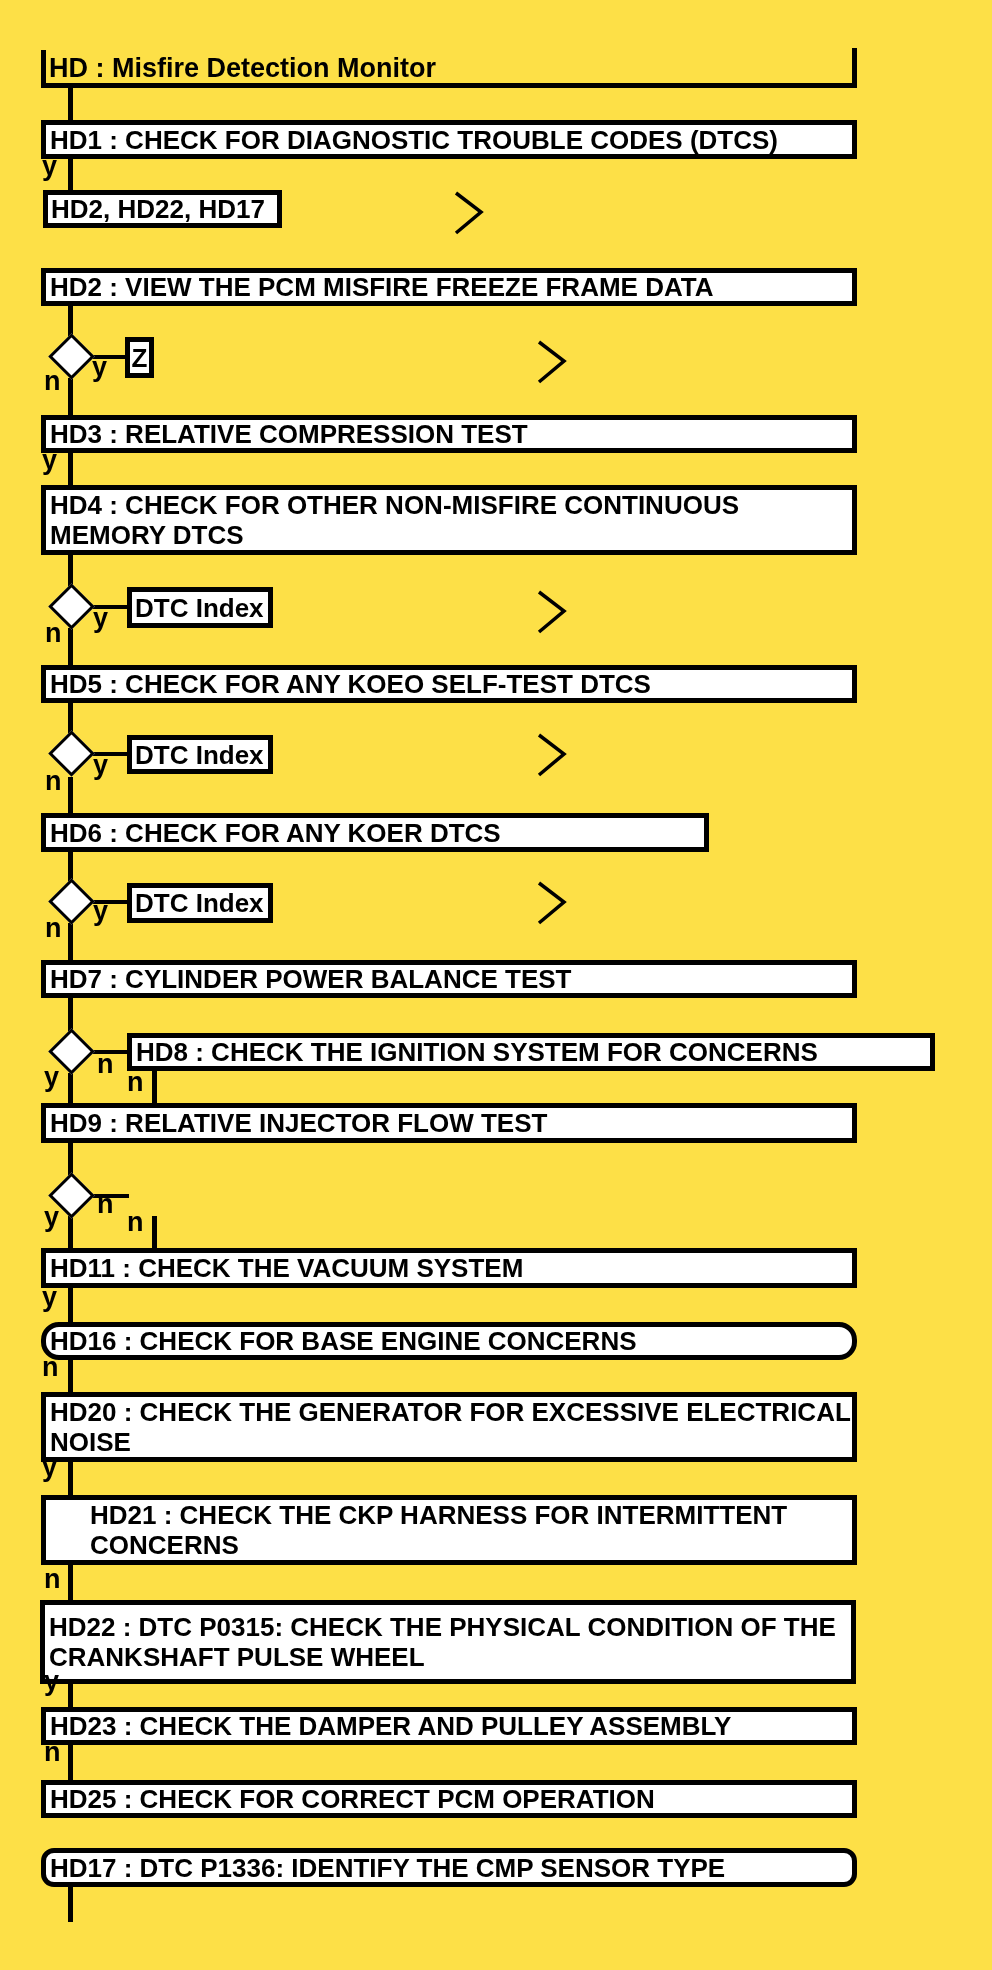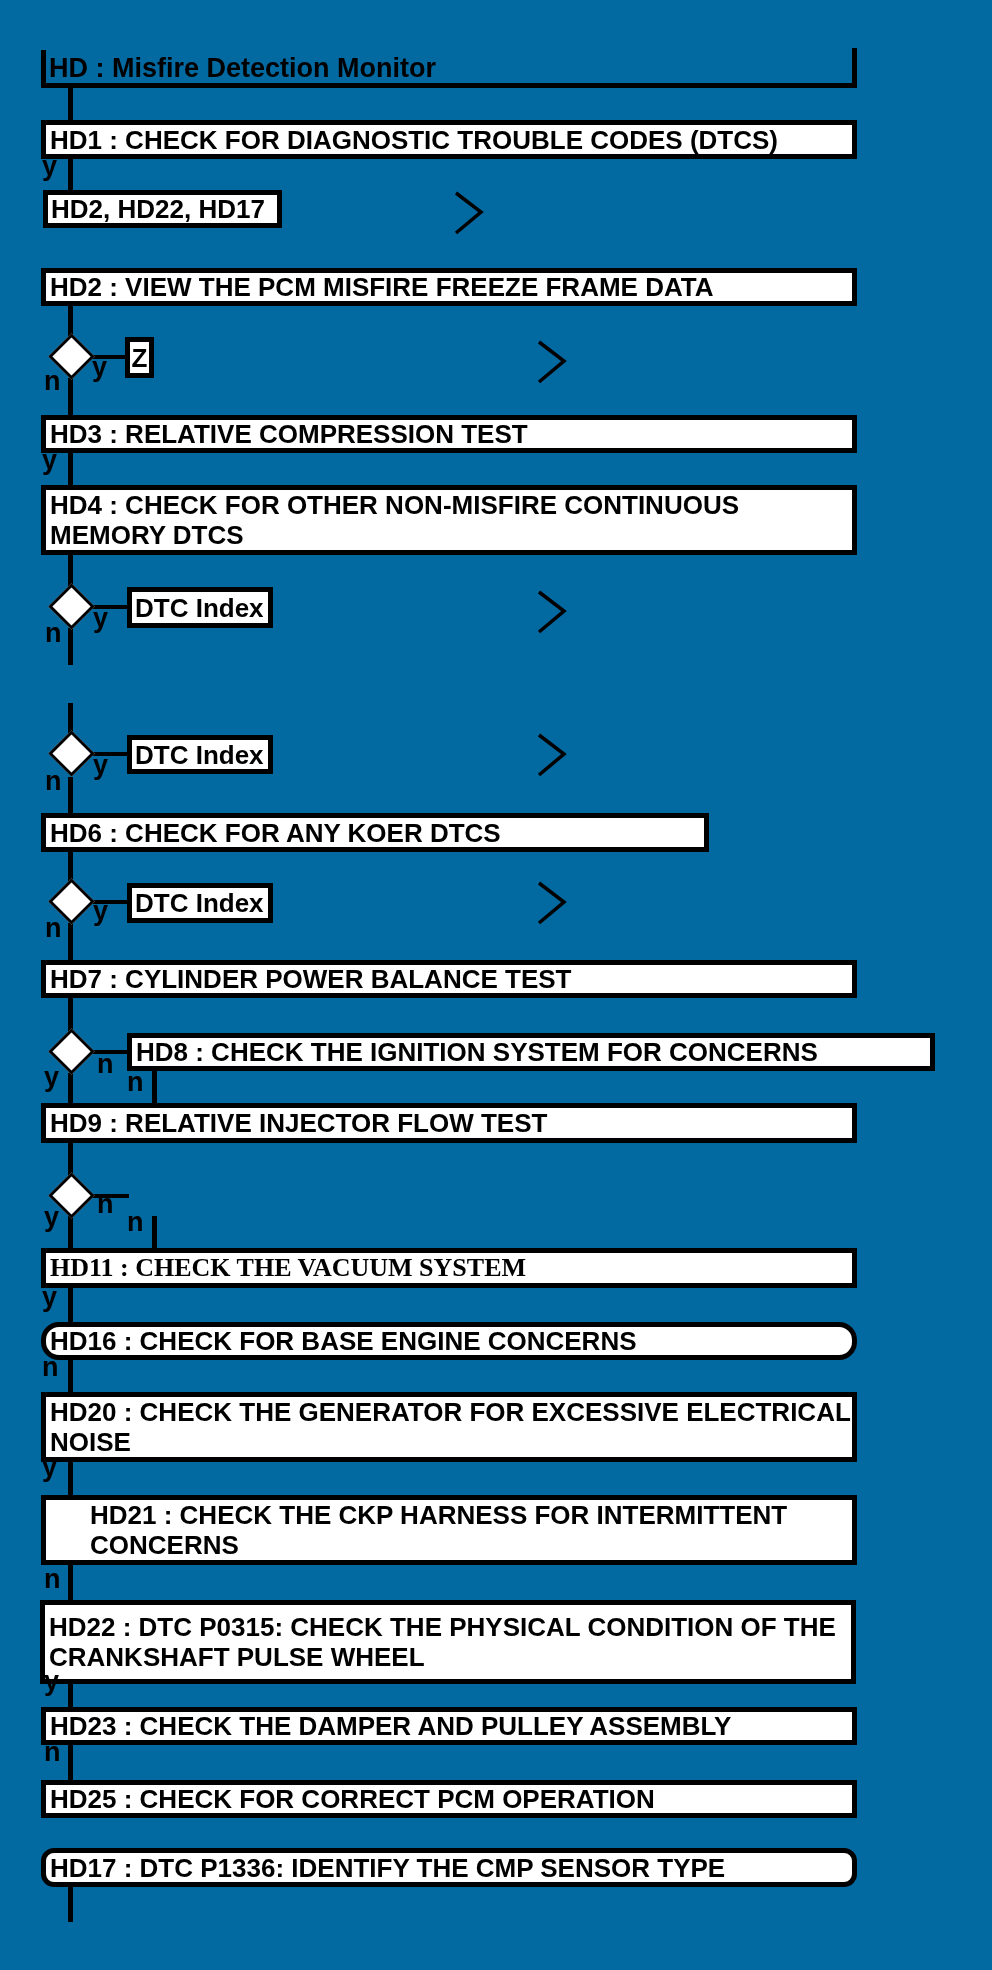--- a/index.html
+++ b/index.html
@@ -1,16 +1,16 @@
 <!DOCTYPE html>
 <html><head>
 <meta charset="utf-8">
 <style>
   html,body{margin:0;padding:0;background:#ffffff;}
-  #page{position:relative;width:992px;height:1970px;background:#0369a1;
+  #page{position:relative;width:992px;height:1970px;background:#fde047;
         font-family:"Liberation Sans",sans-serif;color:#000;overflow:hidden;}
   .ln{position:absolute;background:#000;}
   .box{position:absolute;border:5px solid #000;background:#fff;box-sizing:border-box;
        display:flex;align-items:center;font-weight:bold;font-size:26px;line-height:30px;
        padding-left:4px;color:#000;}
   .one{white-space:nowrap;}
   .small{padding-left:3px;}
   .zbox{justify-content:center;padding-left:0;}
   .diamond{position:absolute;width:27px;height:27px;border:3px solid #000;background:#fff;
            transform:rotate(45deg);}
@@ -69,27 +69,28 @@
   <div class="diamond" style="left:55px;top:1035px;"></div>
   <div class="diamond" style="left:55px;top:1179px;"></div>
 
   <div class="box one" style="left:41px;top:120px;width:816px;height:39px;">HD1 : CHECK FOR DIAGNOSTIC TROUBLE CODES (DTCS)</div>
   <div class="box one small" style="left:43px;top:190px;width:239px;height:38px;">HD2, HD22, HD17</div>
   <div class="box one" style="left:41px;top:268px;width:816px;height:38px;">HD2 : VIEW THE PCM MISFIRE FREEZE FRAME DATA</div>
   <div class="box zbox" style="left:125px;top:337px;width:29px;height:41px;">Z</div>
   <div class="box one" style="left:41px;top:415px;width:816px;height:38px;">HD3 : RELATIVE COMPRESSION TEST</div>
   <div class="box" style="left:41px;top:485px;width:816px;height:70px;">HD4 : CHECK FOR OTHER NON-MISFIRE CONTINUOUS MEMORY DTCS</div>
   <div class="box one small" style="left:127px;top:587px;width:146px;height:41px;">DTC Index</div>
+  <div class="box one" style="left:41px;top:665px;width:816px;height:38px;">HD5 : CHECK FOR ANY KOEO SELF-TEST DTCS</div>
   <div class="box one small" style="left:127px;top:735px;width:146px;height:39px;">DTC Index</div>
   <div class="box one" style="left:41px;top:813px;width:668px;height:39px;">HD6 : CHECK FOR ANY KOER DTCS</div>
   <div class="box one small" style="left:127px;top:883px;width:146px;height:40px;">DTC Index</div>
   <div class="box one" style="left:41px;top:960px;width:816px;height:38px;">HD7 : CYLINDER POWER BALANCE TEST</div>
   <div class="box one" style="left:127px;top:1033px;width:808px;height:38px;">HD8 : CHECK THE IGNITION SYSTEM FOR CONCERNS</div>
   <div class="box one" style="left:41px;top:1103px;width:816px;height:40px;">HD9 : RELATIVE INJECTOR FLOW TEST</div>
-  <div class="box one" style="left:41px;top:1248px;width:816px;height:40px;font-family:Liberation Serif, serif;">HD11 : CHECK THE VACUUM SYSTEM</div>
+  <div class="box one" style="left:41px;top:1248px;width:816px;height:40px;">HD11 : CHECK THE VACUUM SYSTEM</div>
   <div class="box one" style="left:41px;top:1322px;width:816px;height:38px;border-radius:18px;">HD16 : CHECK FOR BASE ENGINE CONCERNS</div>
   <div class="box" style="left:41px;top:1392px;width:816px;height:70px;">HD20 : CHECK THE GENERATOR FOR EXCESSIVE ELECTRICAL NOISE</div>
   <div class="box" style="left:41px;top:1495px;width:816px;height:70px;padding-left:44px;">HD21 : CHECK THE CKP HARNESS FOR INTERMITTENT CONCERNS</div>
   <div class="box" style="left:40px;top:1600px;width:816px;height:84px;">HD22 : DTC P0315: CHECK THE PHYSICAL CONDITION OF THE CRANKSHAFT PULSE WHEEL</div>
   <div class="box one" style="left:41px;top:1707px;width:816px;height:38px;">HD23 : CHECK THE DAMPER AND PULLEY ASSEMBLY</div>
   <div class="box one" style="left:41px;top:1780px;width:816px;height:38px;">HD25 : CHECK FOR CORRECT PCM OPERATION</div>
   <div class="box one" style="left:41px;top:1848px;width:816px;height:39px;border-radius:13px;">HD17 : DTC P1336: IDENTIFY THE CMP SENSOR TYPE</div>
 
   <div class="blabel" style="left:42px;top:153px;">y</div>
   <div class="blabel" style="left:44px;top:368px;">n</div>

